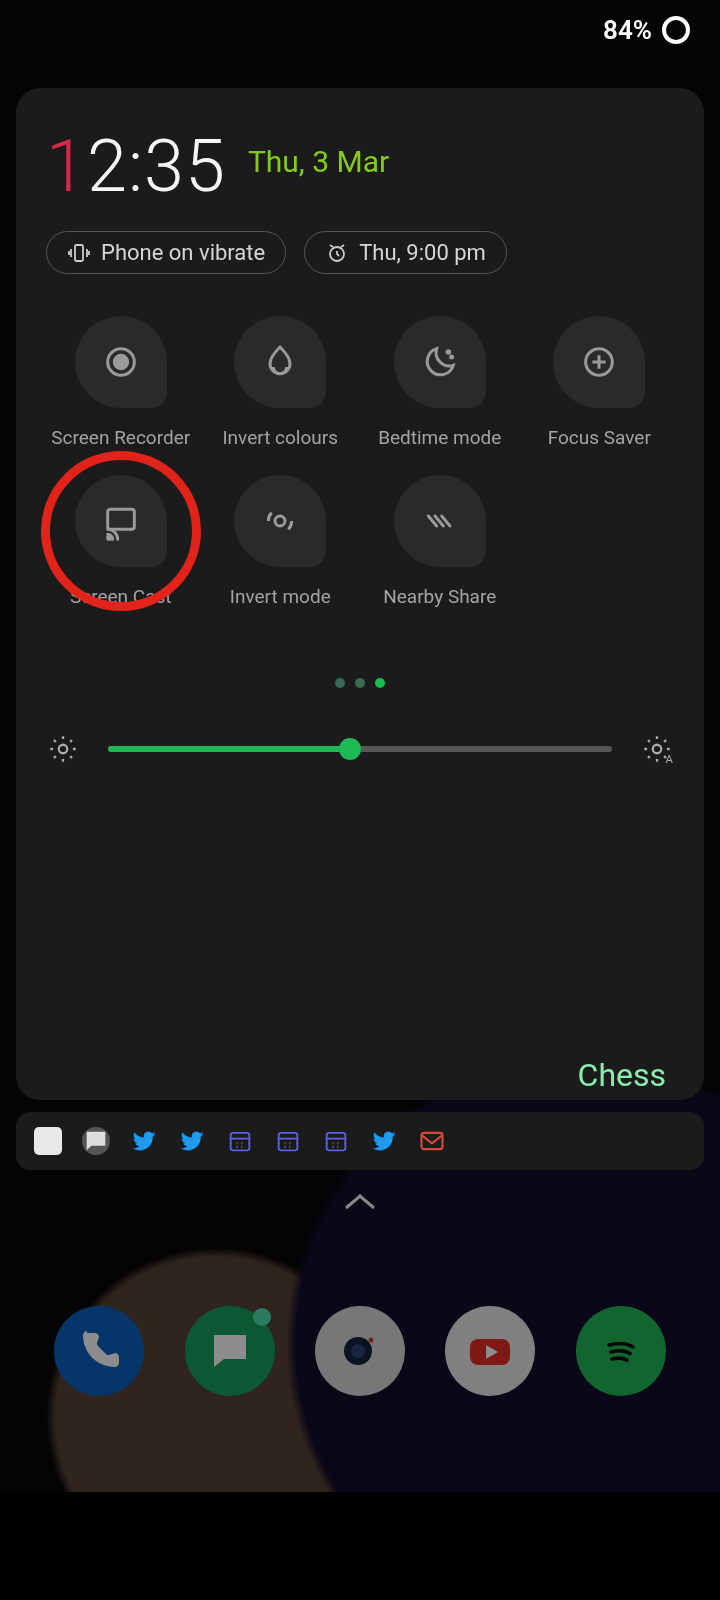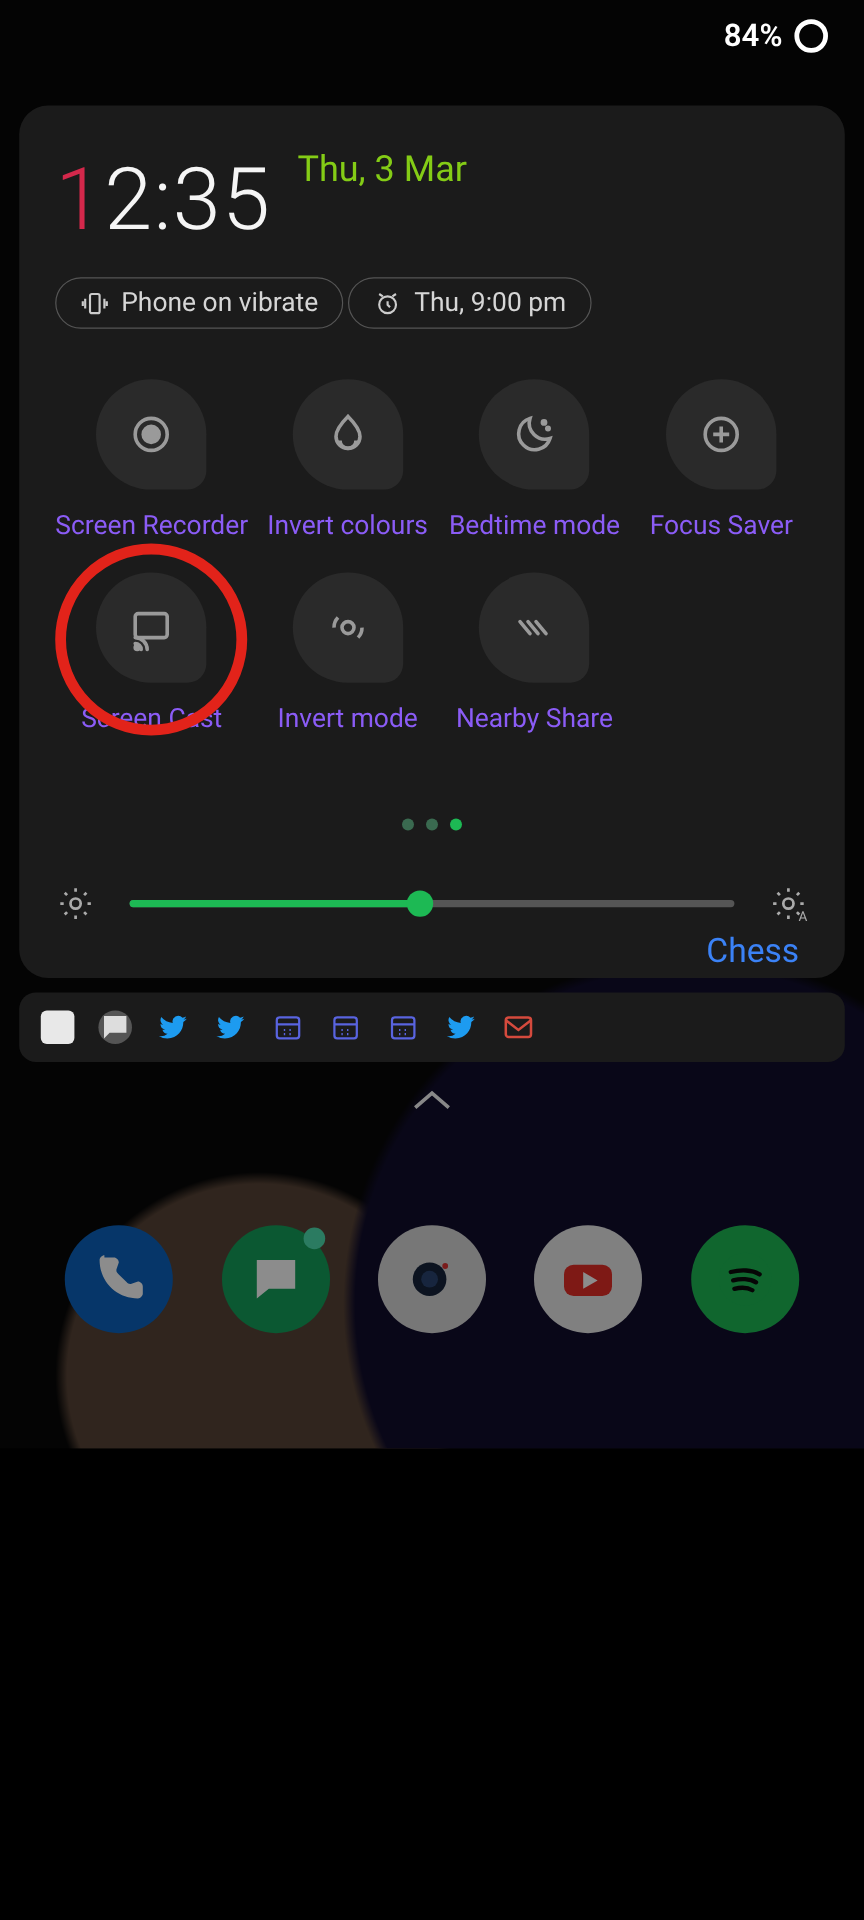--- a/index.html
+++ b/index.html
@@ -1,61 +1,61 @@
 <!DOCTYPE html>
 <html><head>
 <meta charset="utf-8">
 <style>
   * { margin:0; padding:0; box-sizing:border-box; font-family: -apple-system, Roboto, Arial, sans-serif; }
   html,body { width:720px; height:1600px; background:#000; color:#e6e6e6; overflow:hidden; position:relative; }
-  .screen { width:720px; height:1207px; position:relative;text-decoration:underline; }
+  .screen { width:720px; height:1492px; position:relative;text-decoration:underline; }
 
   
   .wallpaper { position:absolute; inset:0; background:
     radial-gradient(circle at 80% 90%, #1a1445 0 280px, transparent 290px),
     radial-gradient(circle at 30% 95%, #8a6a55 0 160px, transparent 170px),
     linear-gradient(#0a0a0a,#0a0a0a);
     filter:brightness(0.35); }
 
   
   .status { position:absolute; top:0; left:0; right:0; height:60px; display:flex; justify-content:flex-end; align-items:center; padding-right:30px; gap:10px; }
   .battery-pct { font-size:26px; font-weight:600; color:#fff; }
   .battery-ring { width:28px; height:28px; border:4px solid #fff; border-radius:50%; }
 
   
   .panel { position:absolute; top:88px; left:16px; right:16px; bottom:392px; background:#1b1b1b; border-radius:24px; padding:36px 30px 20px; display:flex; flex-direction:column; }
 
-  .clock-row { display:flex; align-items:flex-start; gap:22px; }
+  .clock-row { display:flex; align-items:center; gap:22px; }
   .clock { font-size:72px; font-weight:300; color:#f5f5f5; letter-spacing:1px; }
   .clock .accent { color:#d4284b; }
   .date { font-size:30px; color:#84cc16; margin-bottom:10px; }
 
-  .chips { display:flex; gap:4px; margin-top:22px; }
+  .chips { display:flex; gap:18px; margin-top:22px; }
   .chip { display:flex; align-items:center; gap:10px; border:1.5px solid #555; border-radius:30px; padding:8px 20px; color:#d6d6d6; font-size:22px; }
   .chip svg, .chip .ic { width:24px; height:24px; flex:none; }
 
   .tiles { display:grid; grid-template-columns:repeat(4,1fr); gap:26px 10px; margin-top:42px; }
   .tile { display:flex; flex-direction:column; align-items:center; gap:18px; position:relative; }
   .tile-btn { width:92px; height:92px; background:#2a2a2a; border-radius:50%; border-bottom-right-radius:16px; display:flex; align-items:center; justify-content:center; color:#9a9a9a; }
   .tile-btn svg { width:40px; height:40px; }
-  .tile-label { font-size:22px; color:#8b5cf6; text-align:center; white-space:nowrap; }
+  .tile-label { font-size:19px; color:#a3a3a3; text-align:center; white-space:nowrap; }
 
   .highlight-ring { position:absolute; width:160px; height:160px; border:9px solid #e2231a; border-radius:50%; top:-24px; left:50%; transform:translateX(-50%); pointer-events:none; }
 
   .pager { display:flex; gap:10px; justify-content:center; margin-top:70px; }
   .dot { width:10px; height:10px; border-radius:50%; background:#3a6a50; }
   .dot.active { background:#1db954; }
 
   .brightness { display:flex; align-items:center; gap:28px; margin-top:44px; }
   .b-icon { width:34px; height:34px; color:#aaa; flex:none; }
   .b-track { flex:1; height:6px; background:#555; border-radius:3px; position:relative; }
   .b-fill { position:absolute; left:0; top:0; bottom:0; background:#1db954; border-radius:3px; }
   .b-thumb { position:absolute; top:50%; width:22px; height:22px; background:#1db954; border-radius:50%; transform:translate(-50%,-50%); }
 
-  .chess-hint { position:absolute; right:38px; bottom:6px; color:#3b82f6; font-size:28px; }
+  .chess-hint { position:absolute; right:38px; bottom:6px; color:#86efac; font-size:32px; }
 
   
   .notif-strip { position:absolute; left:16px; right:16px; bottom:322px; height:58px; background:#1b1b1b; border-radius:14px; display:flex; align-items:center; gap:20px; padding:0 18px; }
   .notif-strip .sq { width:28px; height:28px; background:#e8e8e8; border-radius:5px; }
   .notif-strip svg { width:28px; height:28px; }
   .strip-chat { width:28px; height:28px; border-radius:50%; background:#555; display:flex; align-items:center; justify-content:center; }
 
   
   .chev { position:absolute; bottom:278px; left:50%; transform:translateX(-50%); color:#777; }
 

